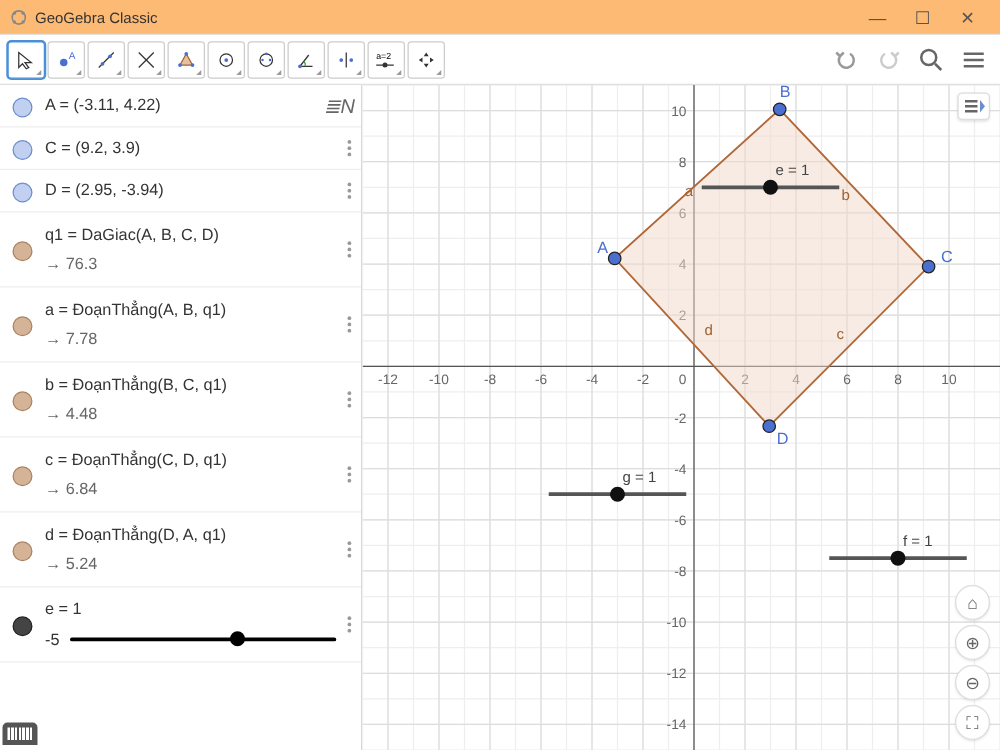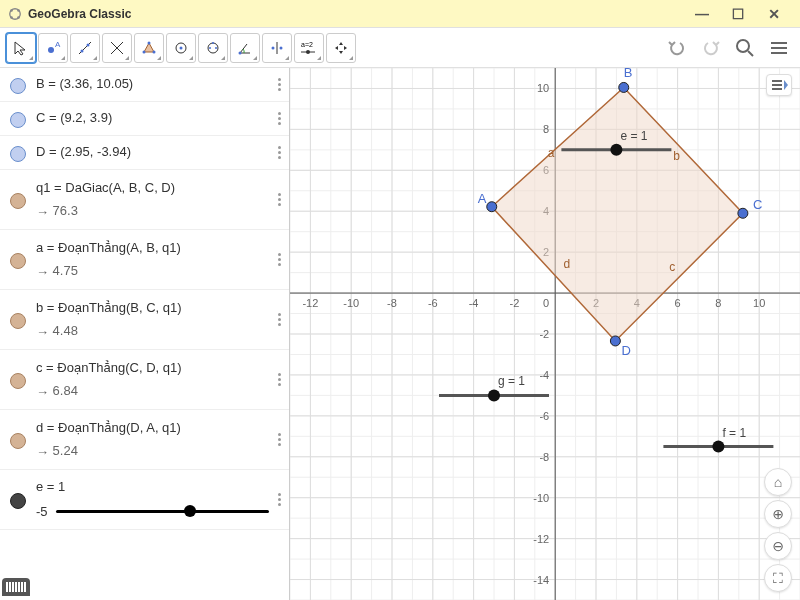--- a/index.html
+++ b/index.html
@@ -1,19 +1,19 @@
 <!DOCTYPE html>
 <html><head>
 <meta charset="utf-8">
 <style>
   * { box-sizing: border-box; margin: 0; padding: 0; }
   body { font-family: Arial, sans-serif; font-size: 13px; background: #fff; width: 800px; height: 600px; overflow: hidden; position: relative; }
   
   
-  .titlebar { height: 28px; display: flex; align-items: center; padding: 0 8px; background: #fef9c3; border-bottom: 1px solid #e0e0e0; font-weight: bold; }
+  .titlebar { height: 28px; display: flex; align-items: center; padding: 0 8px; background: #fdba74; border-bottom: 1px solid #e0e0e0; }
   .titlebar .logo { width: 14px; height: 14px; margin-right: 6px; }
   .titlebar .title { font-size: 12px; color: #333; flex: 1; }
   .winbtn { width: 36px; height: 28px; display: flex; align-items: center; justify-content: center; color: #555; font-size: 14px; }
   
   
   .toolbar { height: 40px; display: flex; align-items: center; padding: 0 6px; border-bottom: 1px solid #e0e0e0; }
   .tool { width: 30px; height: 30px; border: 1px solid #ccc; border-radius: 3px; margin-right: 2px; display: flex; align-items: center; justify-content: center; background: #fff; font-size: 11px; position: relative; }
   .tool.selected { border: 1px solid #4a90d9; box-shadow: 0 0 0 1px #4a90d9; }
   .tool::after { content: ''; position: absolute; right: 2px; bottom: 2px; border-left: 4px solid transparent; border-bottom: 4px solid #999; }
   .spacer { flex: 1; }
@@ -164,26 +164,22 @@
     </div>
 </div>
 
 <div class="main">
   <div class="algebra">
     <div id="algebra-list">
         <div class="alg-row">
           <div class="bullet">
             <div class="dot blue"></div>
           </div>
-          <div class="alg-content">B = (3.36, 10.05)</div>
-          <div class="alg-menu">
-            <span></span>
-            <span></span>
-            <span></span>
-          </div>
+          <div class="alg-content">A = (-3.11, 4.22)</div>
+          <div style="width:30px;color:#666;font-style:italic;font-size:16px">≣N</div>
         </div>
         <div class="alg-row">
           <div class="bullet">
             <div class="dot blue"></div>
           </div>
           <div class="alg-content">C = (9.2, 3.9)</div>
           <div class="alg-menu">
             <span></span>
             <span></span>
             <span></span>
@@ -208,21 +204,21 @@
           <div class="alg-menu">
             <span></span>
             <span></span>
             <span></span>
           </div>
         </div>
         <div class="alg-row tall">
           <div class="bullet">
             <div class="dot brown"></div>
           </div>
-          <div class="alg-content">a = ĐoạnThẳng(A, B, q1)<div class="alg-sub">→  4.75</div></div>
+          <div class="alg-content">a = ĐoạnThẳng(A, B, q1)<div class="alg-sub">→  7.78</div></div>
           <div class="alg-menu">
             <span></span>
             <span></span>
             <span></span>
           </div>
         </div>
         <div class="alg-row tall">
           <div class="bullet">
             <div class="dot brown"></div>
           </div>

